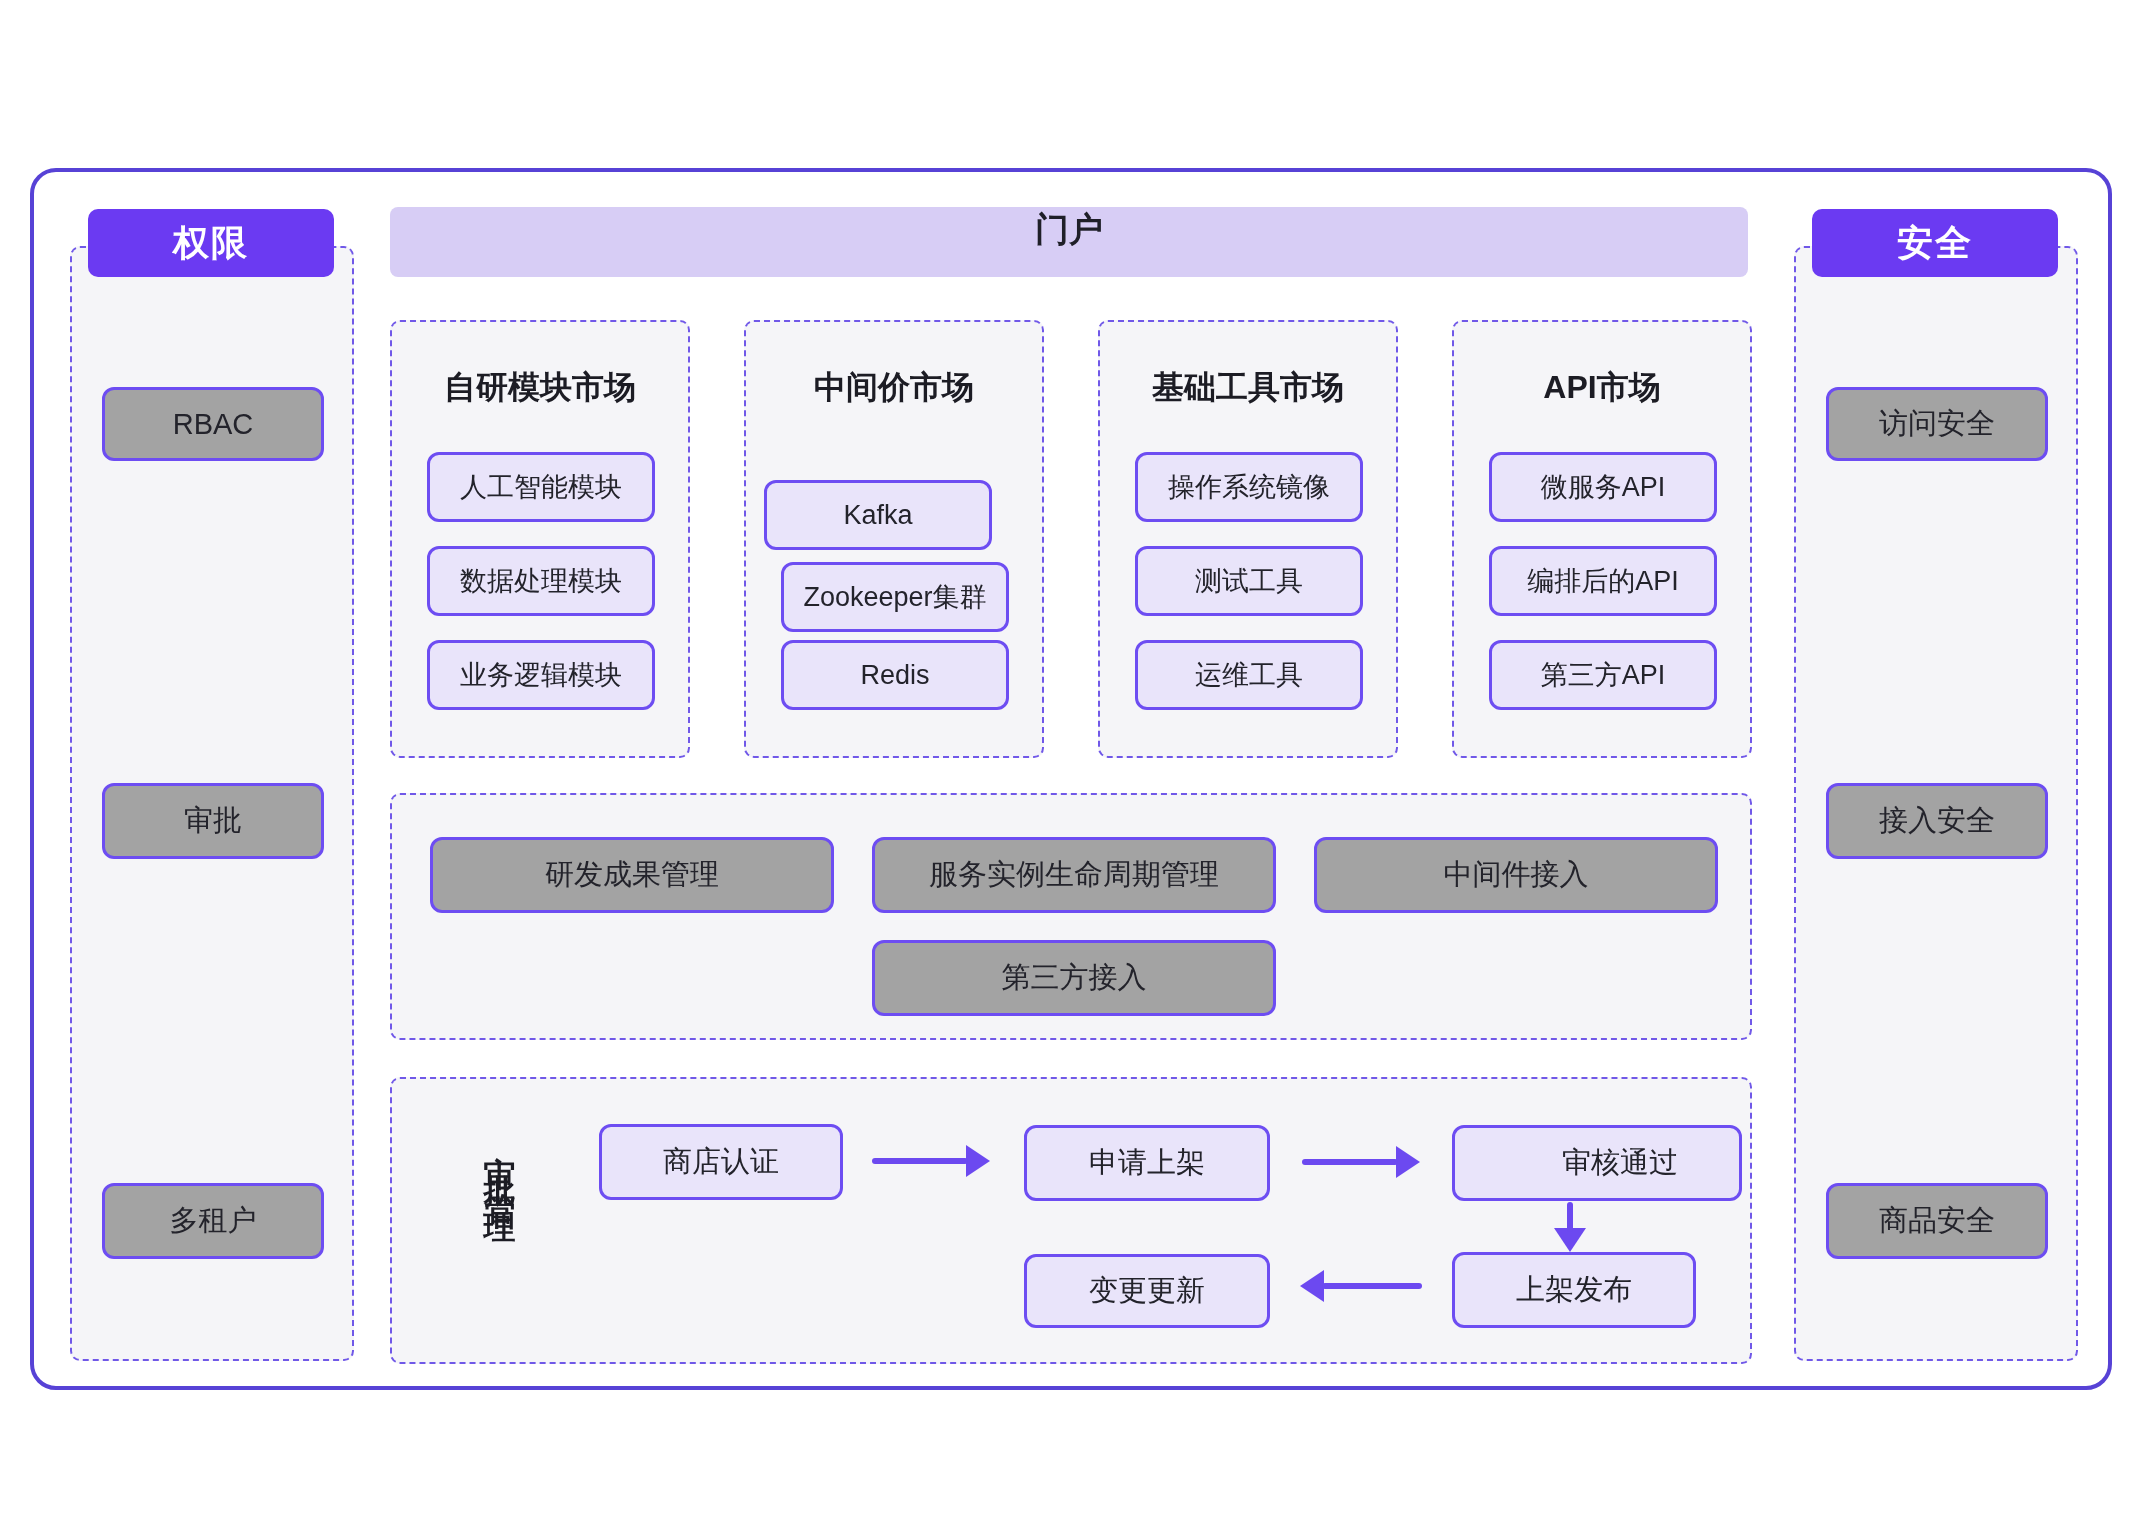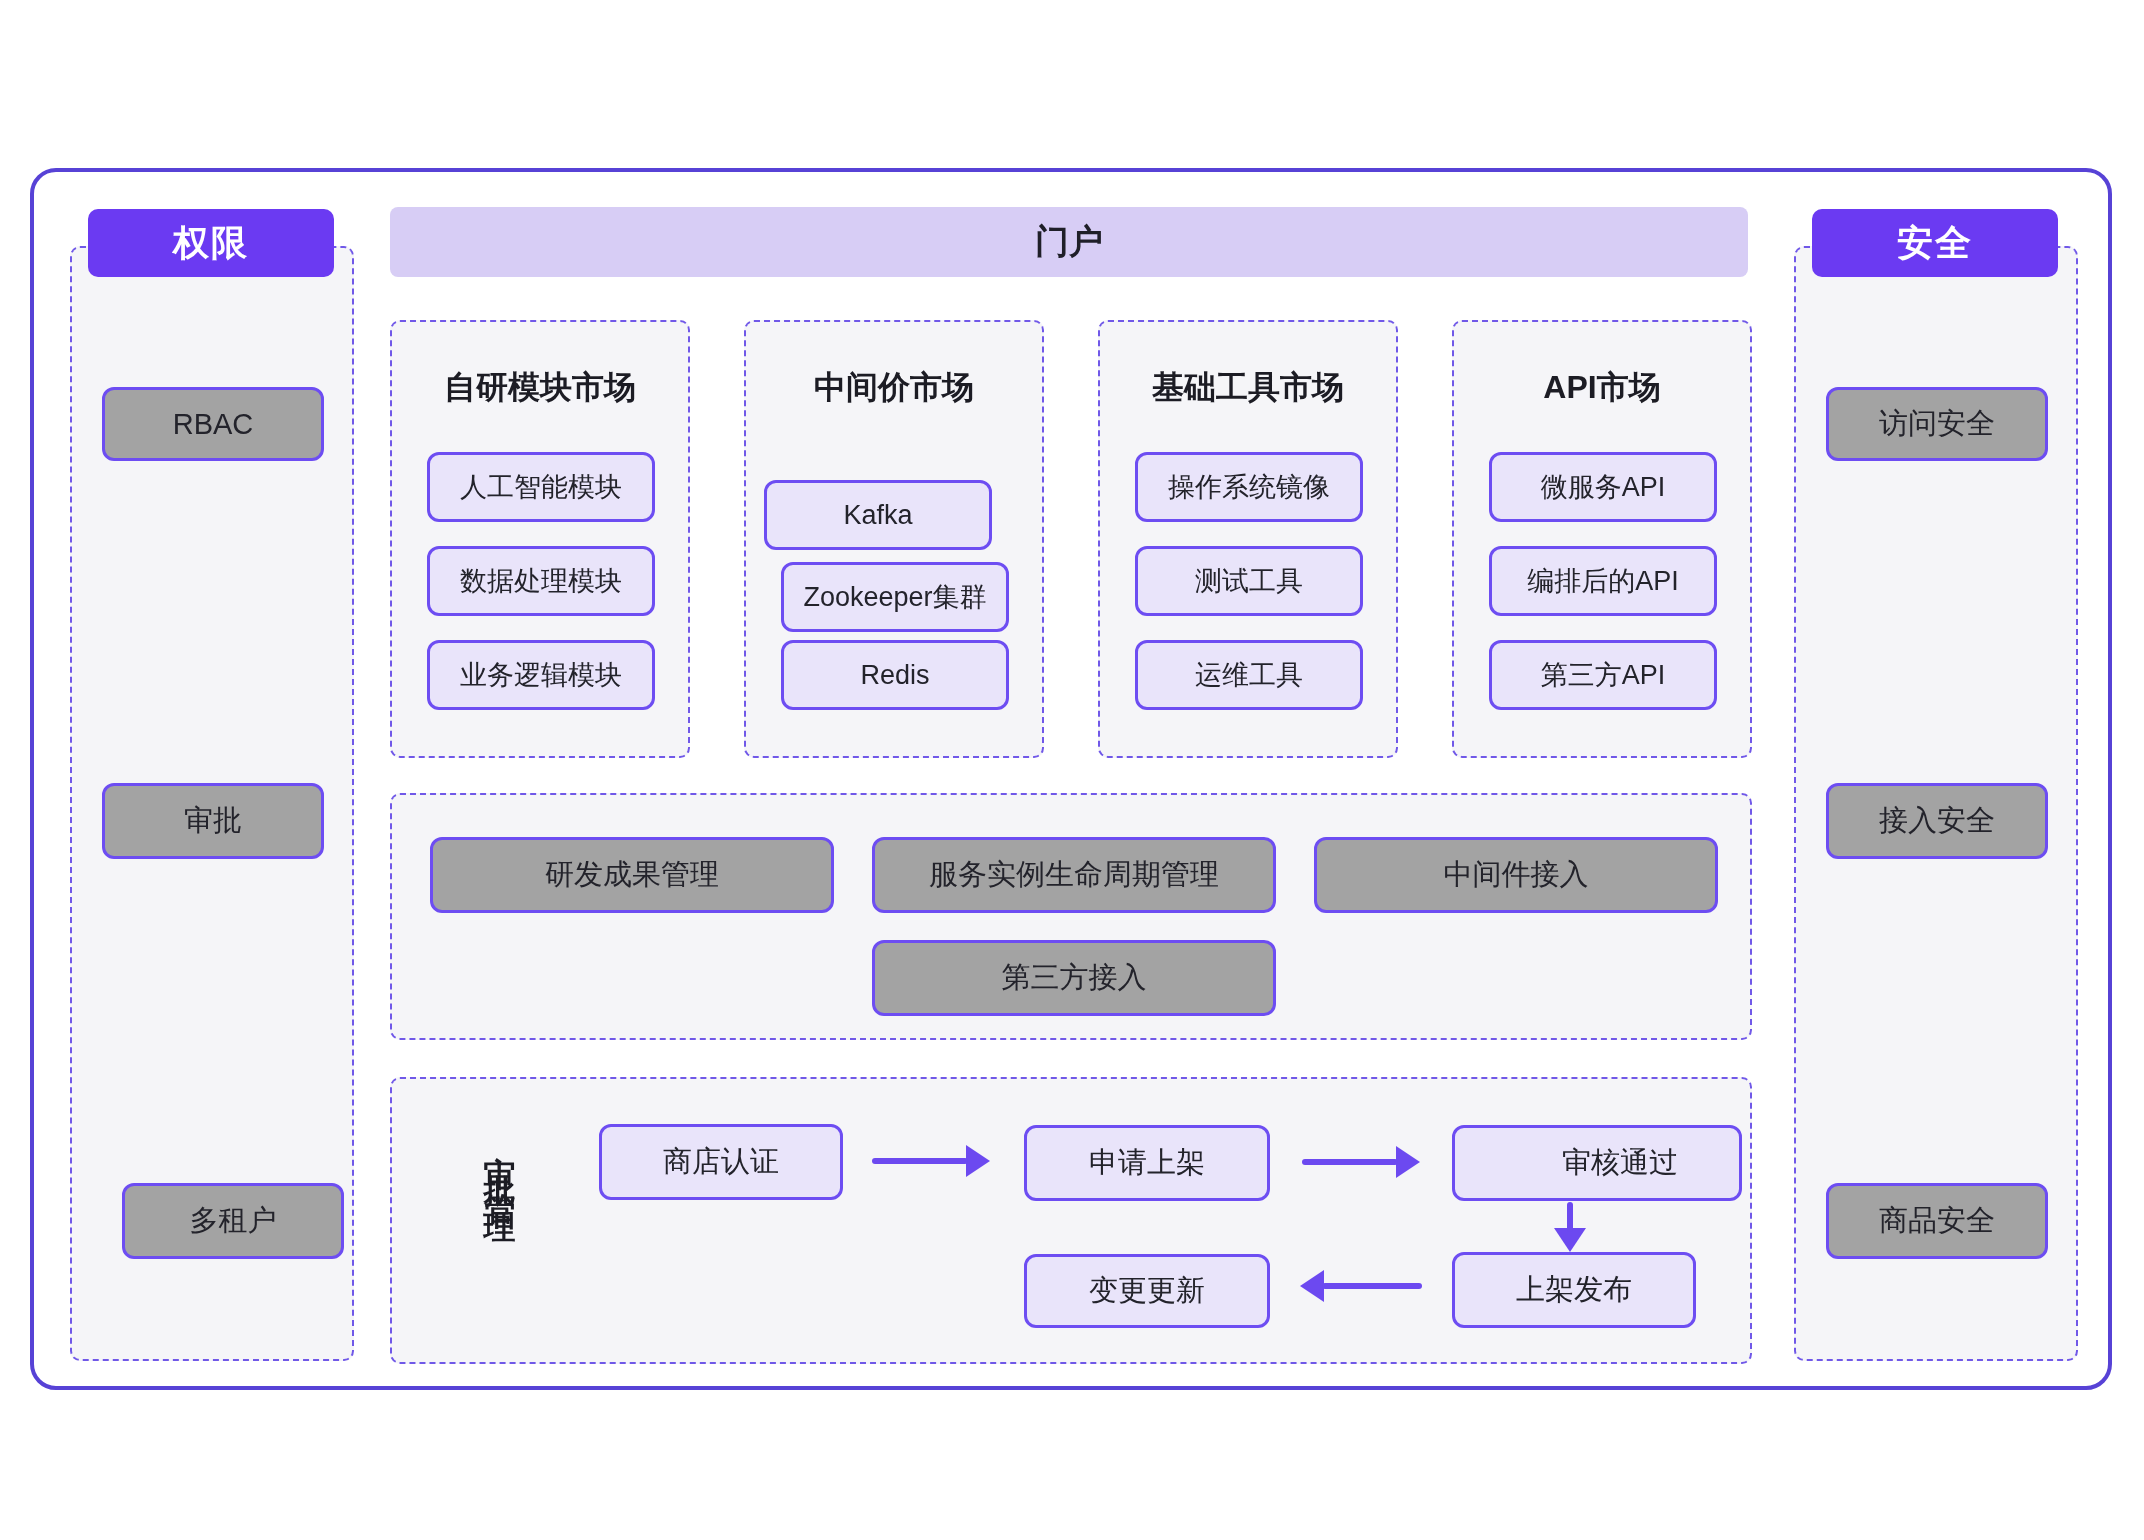--- a/index.html
+++ b/index.html
@@ -15,21 +15,21 @@
   .dashed-panel{
     background:#f5f5f8;border:2px dashed #7058e8;border-radius:10px;
   }
   .solid-header{
     background:#6b3af2;color:#ffffff;font-weight:700;font-size:36px;
     display:flex;align-items:center;justify-content:center;
     border-radius:10px;z-index:3;letter-spacing:2px;
   }
   .portal-bar{
     background:#d7cdf5;color:#1f1f28;font-weight:700;font-size:34px;
-    display:flex;align-items:center;justify-content:center;border-radius:8px;
+    display:flex;align-items:flex-start;justify-content:center;border-radius:8px;
   }
   .wbox{
     background:#a3a3a3;border:3px solid #6d4df2;border-radius:12px;
     display:flex;align-items:center;justify-content:center;
     font-size:29px;color:#23232b;z-index:2;
   }
   .pbox{
     background:#e9e4fa;border:3px solid #6d4df2;border-radius:12px;
     display:flex;align-items:center;justify-content:center;
     font-size:27px;color:#23232b;z-index:2;
@@ -60,21 +60,21 @@
 <div class="abs dashed-panel" style="left:70px;top:246px;width:280px;height:1111px;"></div>
 <div class="abs solid-header" style="left:88px;top:209px;width:246px;height:68px;">
   <span>权限</span>
 </div>
 <div class="abs wbox" style="left:102px;top:387px;width:216px;height:68px;">
   <span>RBAC</span>
 </div>
 <div class="abs wbox" style="left:102px;top:783px;width:216px;height:70px;">
   <span>审批</span>
 </div>
-<div class="abs wbox" style="left:102px;top:1183px;width:216px;height:70px;margin-left:20px;">
+<div class="abs wbox" style="left:102px;top:1183px;width:216px;height:70px;">
   <span>多租户</span>
 </div>
 
 <div class="abs dashed-panel" style="left:1794px;top:246px;width:280px;height:1111px;"></div>
 <div class="abs solid-header" style="left:1812px;top:209px;width:246px;height:68px;">
   <span>安全</span>
 </div>
 <div class="abs wbox" style="left:1826px;top:387px;width:216px;height:68px;">
   <span>访问安全</span>
 </div>

